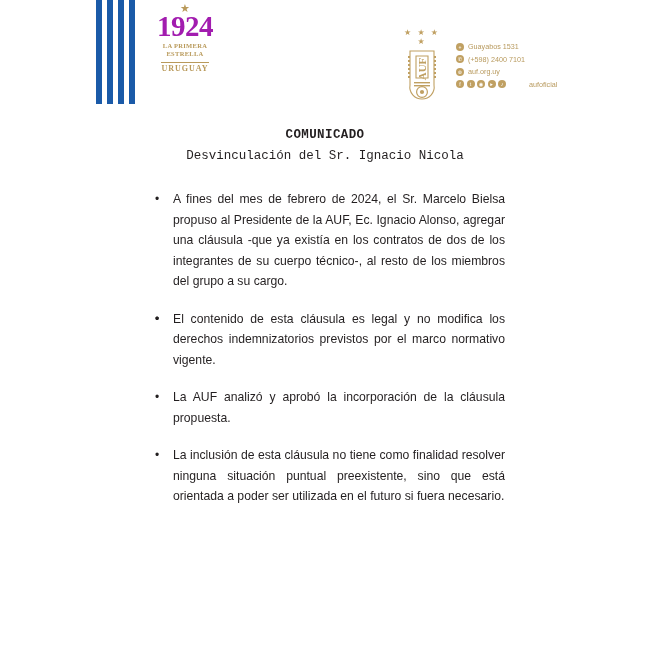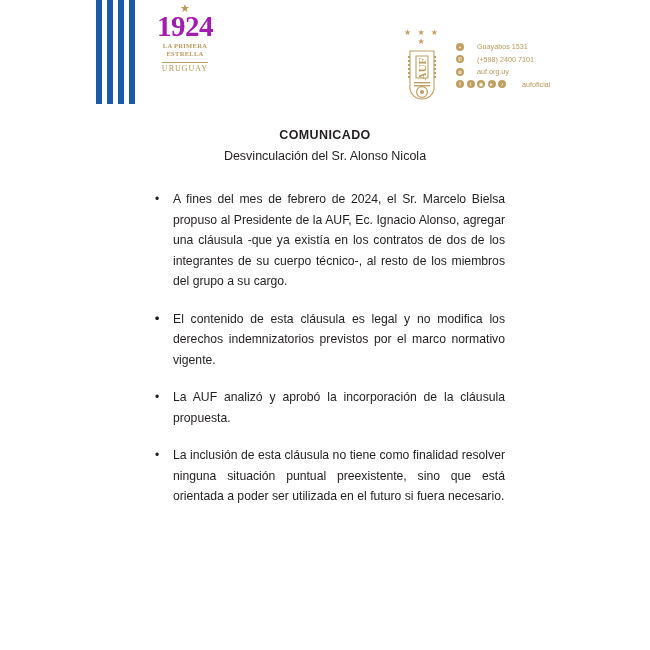--- a/index.html
+++ b/index.html
@@ -71,21 +71,21 @@
     font-size: 6.5px;
     font-weight: 700;
     line-height: 7.5px;
     letter-spacing: 0.3px;
     margin-top: 3px;
     color: #b99a5b;
   }
   .brand-country {
     font-family: "Liberation Serif", serif;
     font-size: 8px;
-    font-weight: 400;
+    font-weight: 700;
     letter-spacing: 1px;
     margin-top: 2px;
     padding-top: 1.5px;
     border-top: 1px solid #b99a5b;
     display: inline-block;
     color: #b99a5b;
   }
 
   
   .auf-block {
@@ -113,21 +113,21 @@
 
   .contact-list {
     display: flex;
     flex-direction: column;
     gap: 3.5px;
     padding-top: 14px;
   }
   .contact-row {
     display: flex;
     align-items: center;
-    gap: 13px;
+    gap: 4px;
     font-size: 7.2px;
     color: #b89a5e;
     line-height: 9px;
     white-space: nowrap;
   }
   .c-icon {
     width: 8px;
     height: 8px;
     border-radius: 50%;
     background: #c0a062;
@@ -136,26 +136,27 @@
     line-height: 8px;
     text-align: center;
     display: inline-block;
     flex: 0 0 auto;
   }
   .social-icons {
     display: flex;
     gap: 2.5px;
     align-items: center;
   }
-  .social-handle { margin-left: 3px; text-align: right; }
+  .social-handle { margin-left: 19px; text-align: right; }
 
   
   .doc-title-wrap {
     text-align: center;
     margin-top: 18px;
+    font-family: Liberation Mono, monospace;
   }
   .doc-title {
     font-size: 12.5px;
     font-weight: 700;
     letter-spacing: 0.4px;
     color: #231f20;
   }
   .doc-subtitle {
     font-size: 12.5px;
     font-weight: 400;
@@ -267,21 +268,21 @@
           <span class="c-icon">♪</span>
         </span>
         <span class="social-handle">aufoficial</span>
       </div>
     </div>
   </div>
 </div>
 
 <div class="doc-title-wrap">
   <div class="doc-title">COMUNICADO</div>
-  <div class="doc-subtitle">Desvinculación del Sr. Alonso Nicola</div>
+  <div class="doc-subtitle">Desvinculación del Sr. Ignacio Nicola</div>
 </div>
 
 <div class="body-wrap">
   <ul class="points">
     <li>
       <span class="bullet-dot">•</span>
       <span>A fines del mes de febrero de 2024, el Sr. Marcelo Bielsa propuso al Presidente de la AUF, Ec. Ignacio Alonso, agregar una cláusula -que ya existía en los contratos de dos de los integrantes de su cuerpo técnico-, al resto de los miembros del grupo a su cargo.</span>
     </li>
     <li>
       <span class="bullet-dot">•</span>

